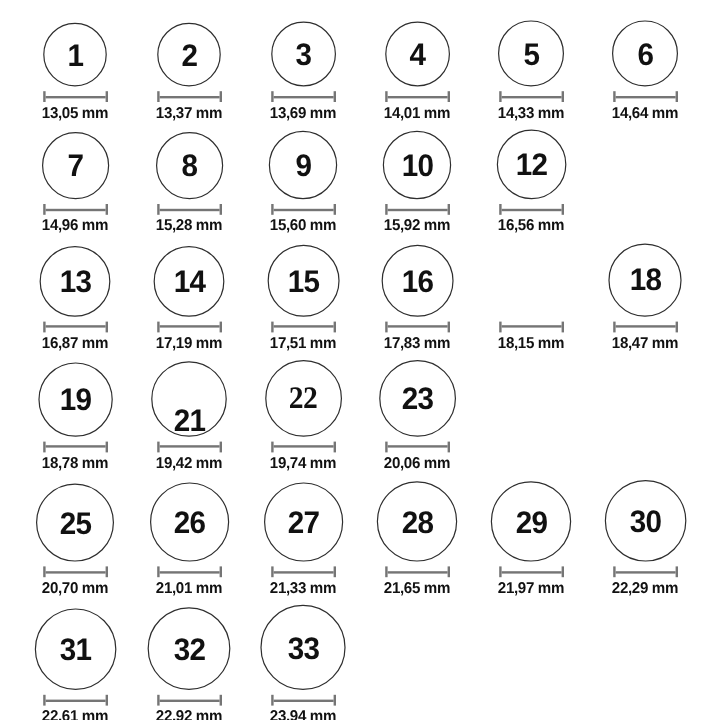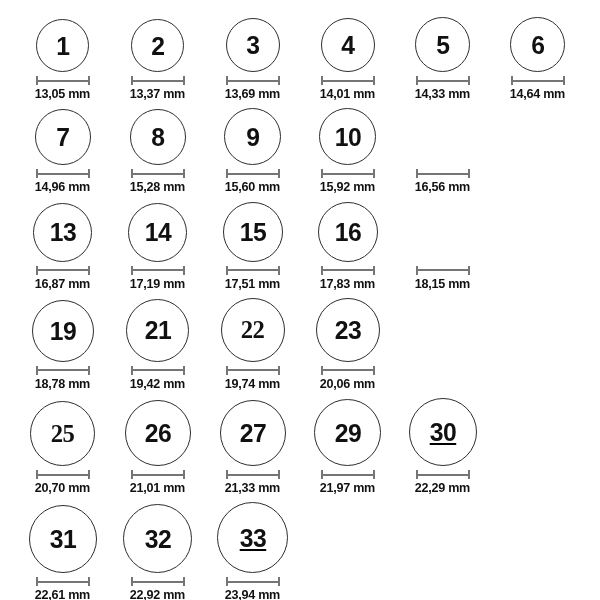--- a/index.html
+++ b/index.html
@@ -150,20 +150,23 @@
         <div class="label">15,60 mm</div>
       </div>
       <div class="cell">
         <div class="circle" style="width: 57px; height: 57px;">
           <span class="num">10</span>
         </div>
         <div class="measure" style="width: 54px;"></div>
         <div class="label">15,92 mm</div>
       </div>
       <div class="cell">
+        <div class="circle" style="width: 58px; height: 58px;">
+          <span class="num">12</span>
+        </div>
         <div class="measure" style="width: 54px;"></div>
         <div class="label">16,56 mm</div>
       </div>
     </div>
     <div class="row">
       <div class="cell">
         <div class="circle" style="width: 59px; height: 59px;">
           <span class="num">13</span>
         </div>
         <div class="measure" style="width: 54px;"></div>
@@ -187,31 +190,38 @@
         <div class="circle" style="width: 60px; height: 60px; align-items: center;">
           <span class="num">16</span>
         </div>
         <div class="measure" style="width: 54px;"></div>
         <div class="label">17,83 mm</div>
       </div>
       <div class="cell">
         <div class="measure" style="width: 54px;"></div>
         <div class="label">18,15 mm</div>
       </div>
+      <div class="cell">
+        <div class="circle" style="width: 61px; height: 61px;">
+          <span class="num">18</span>
+        </div>
+        <div class="measure" style="width: 54px;"></div>
+        <div class="label">18,47 mm</div>
+      </div>
     </div>
     <div class="row">
       <div class="cell">
         <div class="circle" style="width: 62px; height: 62px;">
           <span class="num">19</span>
         </div>
         <div class="measure" style="width: 54px;"></div>
         <div class="label">18,78 mm</div>
       </div>
       <div class="cell">
-        <div class="circle" style="width: 63px; height: 63px;">
+        <div class="circle" style="width: 63px; height: 63px; align-items: flex-end;">
           <span class="num">21</span>
         </div>
         <div class="measure" style="width: 54px;"></div>
         <div class="label">19,42 mm</div>
       </div>
       <div class="cell">
         <div class="circle" style="width: 64px; height: 64px; font-family: Liberation Serif, serif;">
           <span class="num">22</span>
         </div>
         <div class="measure" style="width: 54px;"></div>
@@ -220,21 +230,21 @@
       <div class="cell">
         <div class="circle" style="width: 64px; height: 64px;">
           <span class="num">23</span>
         </div>
         <div class="measure" style="width: 54px;"></div>
         <div class="label">20,06 mm</div>
       </div>
     </div>
     <div class="row">
       <div class="cell">
-        <div class="circle" style="width: 65px; height: 65px; font-family: Liberation Serif, serif;">
+        <div class="circle" style="width: 65px; height: 65px;">
           <span class="num">25</span>
         </div>
         <div class="measure" style="width: 54px;"></div>
         <div class="label">20,70 mm</div>
       </div>
       <div class="cell">
         <div class="circle" style="width: 66px; height: 66px;">
           <span class="num">26</span>
         </div>
         <div class="measure" style="width: 54px;"></div>
@@ -242,27 +252,34 @@
       </div>
       <div class="cell">
         <div class="circle" style="width: 66px; height: 66px;">
           <span class="num">27</span>
         </div>
         <div class="measure" style="width: 54px;"></div>
         <div class="label">21,33 mm</div>
       </div>
       <div class="cell">
         <div class="circle" style="width: 67px; height: 67px;">
+          <span class="num">28</span>
+        </div>
+        <div class="measure" style="width: 54px;"></div>
+        <div class="label">21,65 mm</div>
+      </div>
+      <div class="cell">
+        <div class="circle" style="width: 67px; height: 67px;">
           <span class="num">29</span>
         </div>
         <div class="measure" style="width: 54px;"></div>
         <div class="label">21,97 mm</div>
       </div>
       <div class="cell">
-        <div class="circle" style="width: 68px; height: 68px; text-decoration: underline;">
+        <div class="circle" style="width: 68px; height: 68px;">
           <span class="num">30</span>
         </div>
         <div class="measure" style="width: 54px;"></div>
         <div class="label">22,29 mm</div>
       </div>
     </div>
     <div class="row">
       <div class="cell">
         <div class="circle" style="width: 68px; height: 68px;">
           <span class="num">31</span>
@@ -271,20 +288,20 @@
         <div class="label">22,61 mm</div>
       </div>
       <div class="cell">
         <div class="circle" style="width: 69px; height: 69px;">
           <span class="num">32</span>
         </div>
         <div class="measure" style="width: 54px;"></div>
         <div class="label">22,92 mm</div>
       </div>
       <div class="cell">
-        <div class="circle" style="width: 71px; height: 71px; text-decoration: underline;">
+        <div class="circle" style="width: 71px; height: 71px;">
           <span class="num">33</span>
         </div>
         <div class="measure" style="width: 54px;"></div>
         <div class="label">23,94 mm</div>
       </div>
     </div>
   </div>
 
 </body></html>

